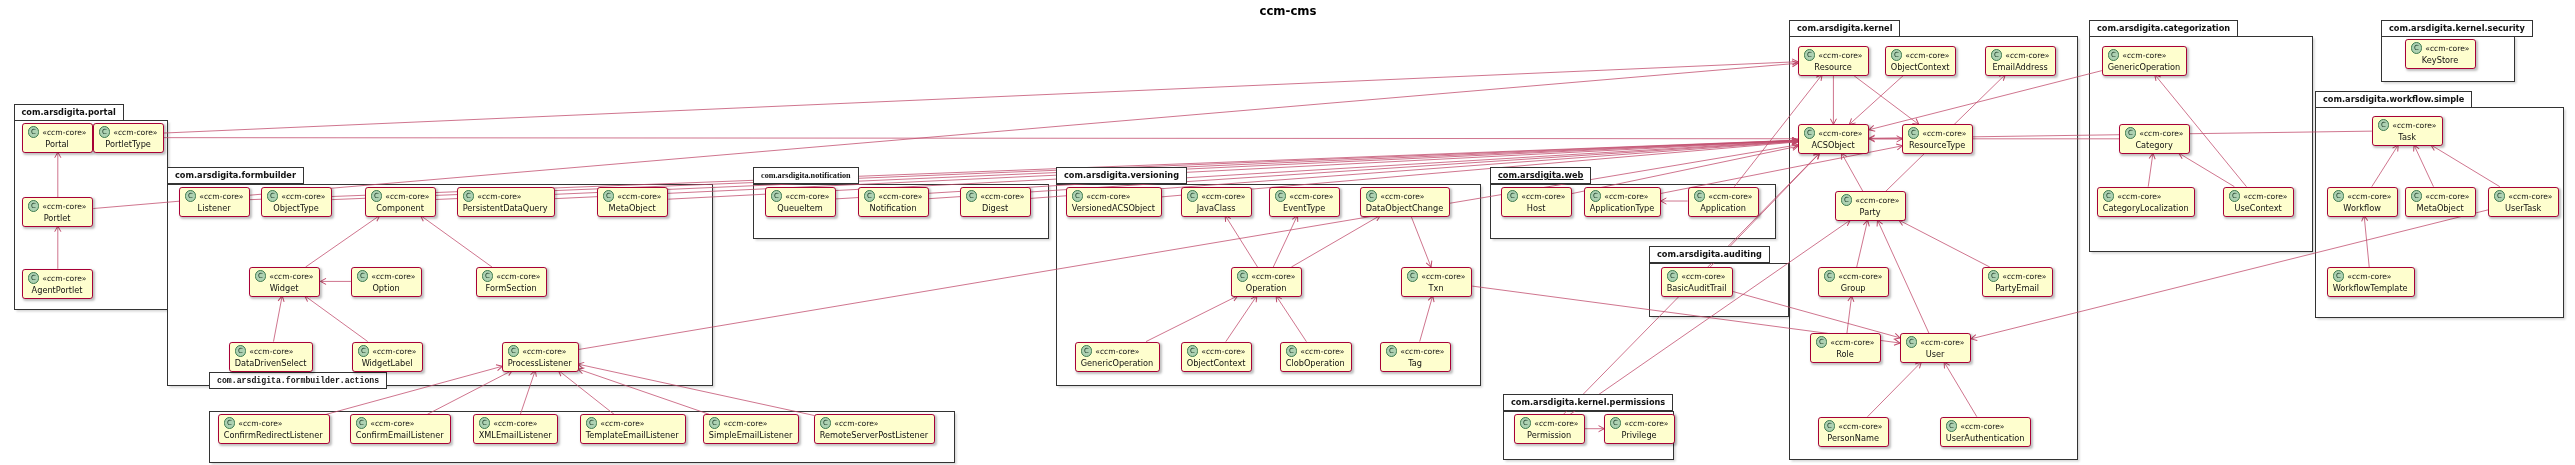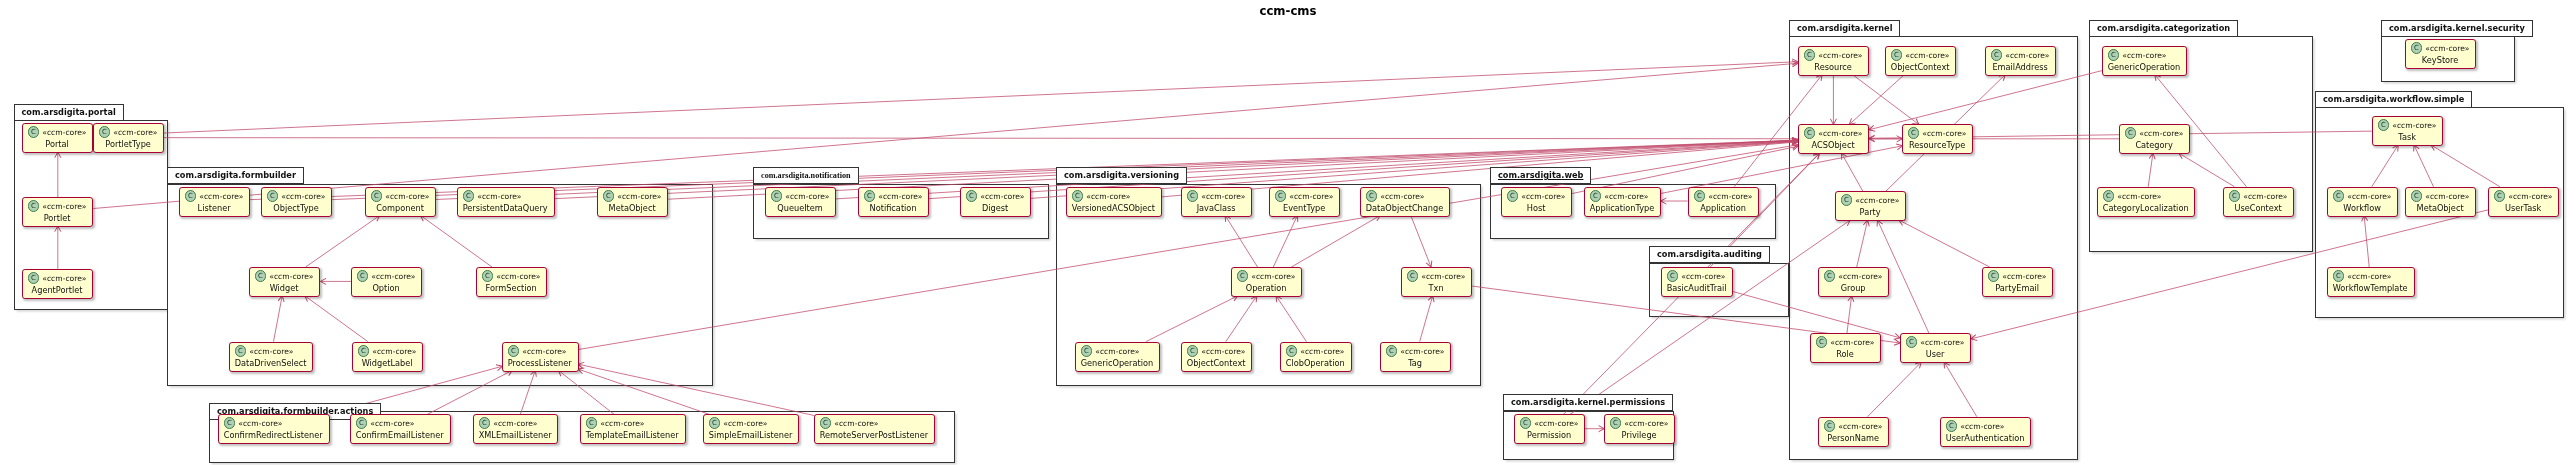--- a/index.html
+++ b/index.html
@@ -76,21 +76,21 @@
 <body>
 
 <div id="canvas">
   <div class="title">ccm-cms</div>
 
 <div class="pkg-body" style="left: 13.5px; top: 120px; width: 154px; height: 190px;"></div>
     <div class="pkg-tab" style="left: 13.5px; top: 104px;">com.arsdigita.portal</div>
     <div class="pkg-body" style="left: 167px; top: 184px; width: 546px; height: 202px;"></div>
     <div class="pkg-tab" style="left: 167px; top: 167px;">com.arsdigita.formbuilder</div>
     <div class="pkg-body" style="left: 209px; top: 411px; width: 746px; height: 52px;"></div>
-    <div class="pkg-tab" style="left: 209px; top: 403px;">com.arsdigita.formbuilder.actions</div>
+    <div class="pkg-tab" style="left: 209px; top: 372px; font-family: Liberation Mono, monospace;">com.arsdigita.formbuilder.actions</div>
     <div class="pkg-body" style="left: 753px; top: 184px; width: 296px; height: 55px;"></div>
     <div class="pkg-tab" style="left: 753px; top: 167px; font-family: Liberation Serif, serif;">com.arsdigita.notification</div>
     <div class="pkg-body" style="left: 1056px; top: 184px; width: 425px; height: 202px;"></div>
     <div class="pkg-tab" style="left: 1056px; top: 167px;">com.arsdigita.versioning</div>
     <div class="pkg-body" style="left: 1490px; top: 184px; width: 286px; height: 55px;"></div>
     <div class="pkg-tab" style="left: 1490px; top: 167px; text-decoration: underline;">com.arsdigita.web</div>
     <div class="pkg-body" style="left: 1789px; top: 36px; width: 289px; height: 424px;"></div>
     <div class="pkg-tab" style="left: 1789px; top: 20px;">com.arsdigita.kernel</div>
     <div class="pkg-body" style="left: 1649px; top: 263px; width: 140px; height: 54px;"></div>
     <div class="pkg-tab" style="left: 1649px; top: 246px;">com.arsdigita.auditing</div>

